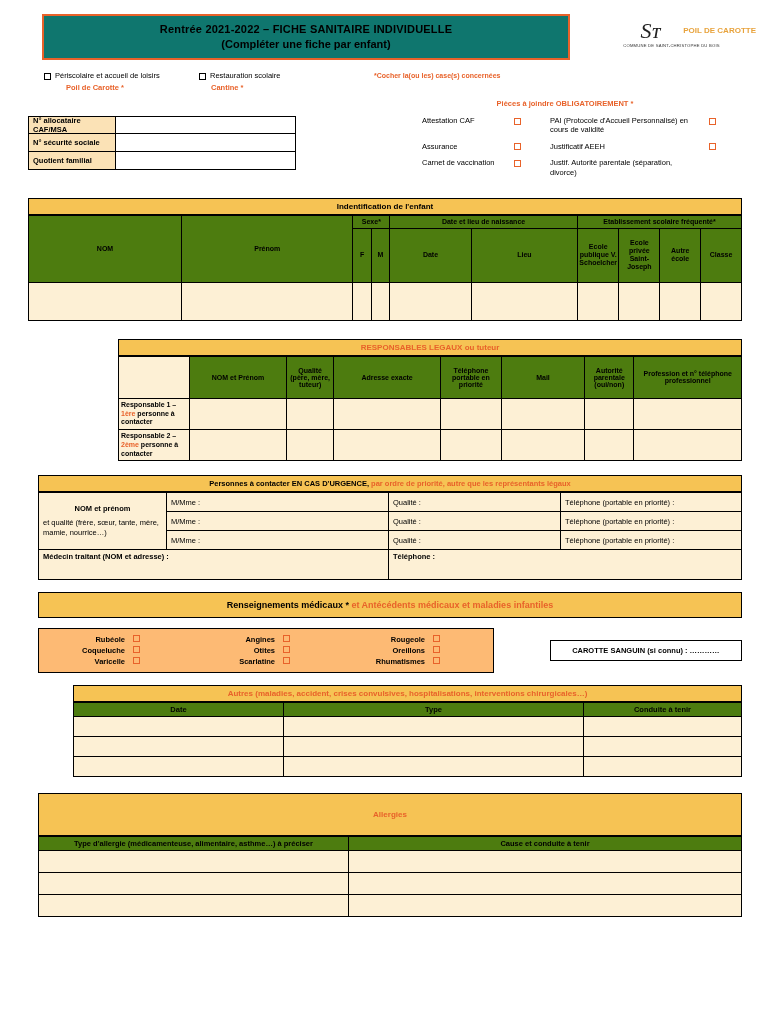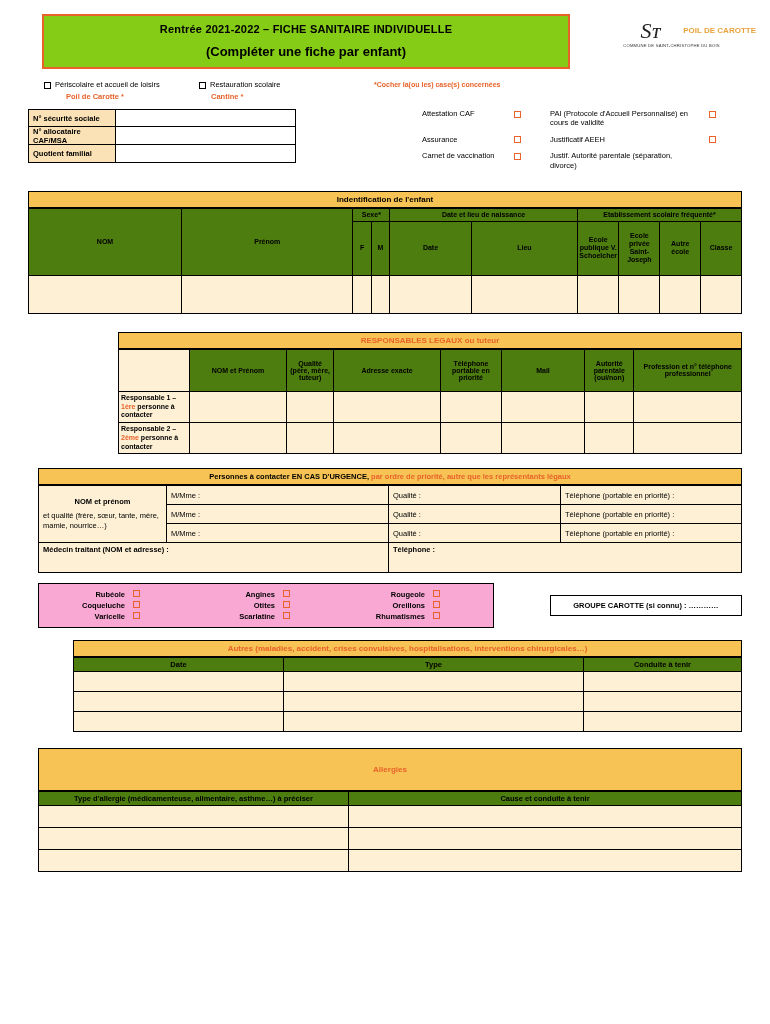--- a/index.html
+++ b/index.html
@@ -18,30 +18,30 @@
   .page { padding: 14px 14px 0 14px; }
 
   
   .header-row {
     display: flex; align-items: flex-start;
     gap: 6px;
   }
   .title-box {
     flex: 0 0 528px;
     border: 2px solid #e8622a;
-    background: #84cc16;
+    background: #0f766e;
     padding: 7px 4px 8px 4px;
     text-align: center;
     margin-left: 28px;
   }
   .title-line1 {
     font-weight: bold; font-size: 11px; letter-spacing: .2px;
   }
   .title-line2 {
-    font-weight: bold; font-size: 13px; margin-top: 9px;
+    font-weight: bold; font-size: 11px; margin-top: 3px;
   }
   .logo-wrap {
     flex: 1;
     display: flex; align-items: flex-start; justify-content: flex-end;
     gap: 6px; padding-top: 6px;
   }
   .logo-mark {
     width: 54px; text-align: center; line-height: 1;
   }
   .logo-glyph {
@@ -127,21 +127,21 @@
   .urg-table td { background: #fdf0d5; height: 19px; padding: 2px 4px; font-size: 7.5px; }
   .urg-left { width: 128px; font-weight: bold; line-height: 1.35; vertical-align: middle; }
   .urg-mid { width: 222px; }
   .urg-q { width: 172px; }
   .med-row td { height: 30px; vertical-align: top; font-weight: bold; }
 
   .band-med { margin: 12px 14px 0 24px; background: #f6c354; border: 1px solid #000; text-align: center; font-weight: bold; font-size: 9px; padding: 7px 0; }
   .band-med .r { color: #e8622a; }
 
   .mal-wrap { margin: 10px 14px 0 24px; display: flex; }
-  .mal-box { width: 460px; border: 1px solid #000; background: #f9a8d4; padding: 4px 0 4px 0; }
+  .mal-box { width: 460px; border: 1px solid #000; background: #fdba74; padding: 4px 0 4px 0; }
   .mal-row { display: flex; margin: 2px 0; font-size: 7.5px; font-weight: bold; }
   .mal-cell { width: 150px; display: flex; justify-content: flex-start; }
   .mal-cell .nm { width: 94px; text-align: right; padding-right: 8px; }
   .blood {
     margin-left: 56px; align-self: center;
     width: 194px; border: 1px solid #000; background: #fff;
     text-align: center; font-weight: bold; font-size: 7.5px; padding: 5px 0;
   }
 
   .sec-autres { margin: 12px 14px 0 24px; padding-left: 35px; }
@@ -179,29 +179,30 @@
       <span class="cb"></span><span>Périscolaire et accueil de loisirs</span>
       <div class="opt-sub">Poil de Carotte *</div>
     </div>
     <div class="opt-2">
       <span class="cb"></span><span>Restauration scolaire</span>
       <div class="opt-sub">Cantine *</div>
     </div>
     <div class="opt-note">*Cocher la(ou les) case(s) concernées</div>
   </div>
 
+  <div class="pieces">Pièces à joindre OBLIGATOIREMENT *</div>
 
   <div class="mid">
     <div class="ids">
       <div class="id-row">
+        <div class="id-label">N° allocataire CAF/MSA</div>
+        <div class="id-val"></div>
+      </div>
+      <div class="id-row">
         <div class="id-label">N° sécurité sociale</div>
-        <div class="id-val"></div>
-      </div>
-      <div class="id-row">
-        <div class="id-label">N° allocataire CAF/MSA</div>
         <div class="id-val"></div>
       </div>
       <div class="id-row">
         <div class="id-label">Quotient familial</div>
         <div class="id-val"></div>
       </div>
     </div>
 
     <div class="pieces-grid">
       <div class="pg-row">
@@ -333,20 +334,24 @@
         <td>Téléphone (portable en priorité) :</td>
       </tr>
       <tr class="med-row">
         <td colspan="2">Médecin traitant  (NOM et adresse) :</td>
         <td colspan="2">Téléphone :</td>
       </tr>
     </tbody>
       </table>
   </div>
 
+  <div class="band-med">
+    <span>Renseignements médicaux *</span>
+    <span class="r">et Antécédents médicaux et maladies infantiles</span>
+  </div>
 
   <div class="mal-wrap">
     <div class="mal-box">
       <div class="mal-row">
         <div class="mal-cell">
             <span class="nm">Rubéole</span>
             <span class="cb red"></span>
           </div>
         <div class="mal-cell">
             <span class="nm">Angines</span>
@@ -379,21 +384,21 @@
         <div class="mal-cell">
             <span class="nm">Scarlatine</span>
             <span class="cb red"></span>
           </div>
         <div class="mal-cell">
             <span class="nm">Rhumatismes</span>
             <span class="cb red"></span>
           </div>
       </div>
     </div>
-    <div class="blood">GROUPE CAROTTE (si connu) : …………</div>
+    <div class="blood">CAROTTE SANGUIN (si connu) : …………</div>
   </div>
 
   <div class="sec-autres">
     <div class="autres-band">Autres (maladies, accident, crises convulsives, hospitalisations, interventions chirurgicales…)</div>
     <table class="autres-table">
       <tbody>
           <tr>
         <th style="width:210px">Date</th>
         <th style="width:300px">Type</th>
         <th>Conduite à tenir</th>

